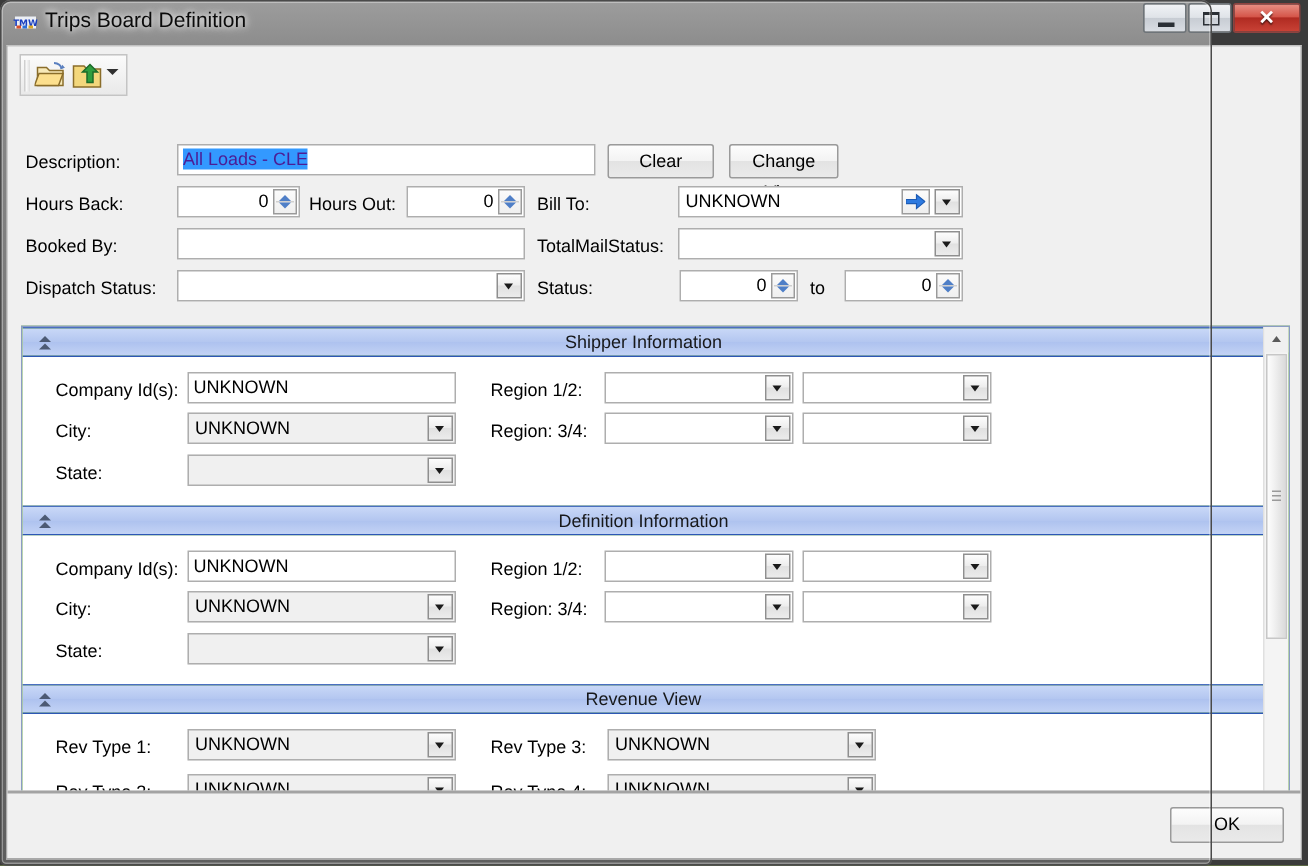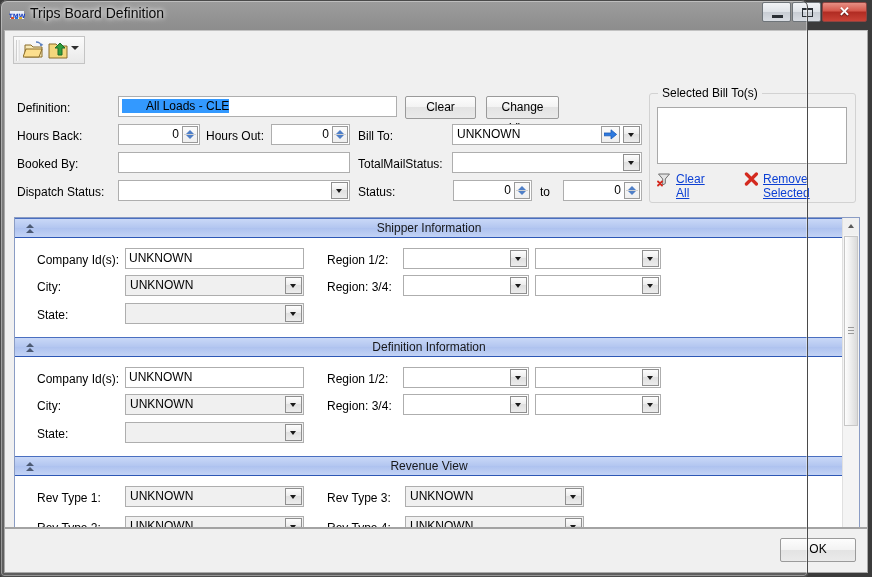--- a/index.html
+++ b/index.html
@@ -162,22 +162,21 @@
     font-size: 12px;
     color: #000;
     padding: 0 3px;
     line-height: 19px;
     height: 21px;
     overflow: hidden;
     white-space: nowrap;
   }
   .sel-text {
     background: #3399ff;
-    color: #000000;
-    padding-left: 24px;
+    color: #4c1d95;
   }
   .combo {
     position: absolute;
     box-sizing: border-box;
     height: 21px;
     border: 1px solid #aeaeae;
     background: #fff;
     font-size: 12px;
     line-height: 19px;
     padding: 0 22px 0 4px;
@@ -447,21 +446,21 @@
       </span>
       <span class="tb-btn b2">
         <svg width="22" height="22" viewBox="0 0 22 22">
           <path d="M2 5 h7 l2 2 h9 v12 h-18 z" fill="#f3d77c" stroke="#8a6d2a" stroke-width="1"></path>
           <path d="M11 16 v-7 h-3 l5 -5 l5 5 h-3 v7 z" fill="#2f9e3f" stroke="#1d6b2a" stroke-width="1"></path>
         </svg>
       </span>
       <span class="tb-drop"></span>
     </div>
 
-    <div class="lbl" style="left:12px; top:70px;">Definition:</div>
+    <div class="lbl" style="left:12px; top:70px;">Description:</div>
     <div class="tbox" style="left:113px; top:65px; width:279px;"><span class="sel-text">All Loads - CLE</span></div>
 
     <div class="btn" style="left:400px; top:65px; width:71px;">Clear</div>
     <div class="btn" style="left:481px; top:65px; width:73px;">Change View</div>
 
     <div class="lbl" style="left:12px; top:98px;">Hours Back:</div>
     <div class="spin" style="left:113px; top:93px; width:82px;">
       <span>0</span>
       <span class="updn">
         <i class="up"></i>
@@ -518,42 +517,20 @@
     <div class="lbl" style="left:535px; top:154px;">to</div>
     <div class="spin" style="left:558px; top:149px; width:79px;">
       <span>0</span>
       <span class="updn">
         <i class="up"></i>
         <i class="mid"></i>
         <i class="dn"></i>
       </span>
     </div>
 
-    <div class="group" style="left:644px; top:62px; width:207px; height:110px;">
-      <span class="gtitle">Selected Bill To(s)</span>
-      <div style="position:absolute; left:7px; top:13px; width:190px; height:57px;
-                  background:#fff; border:1px solid #a9a9a9; box-sizing:border-box;"></div>
-      <div class="linkrow" style="left:7px; top:78px;">
-        <span style="position:absolute; left:0; top:0;">
-          <svg width="15" height="15" viewBox="0 0 15 15">
-            <path d="M1.5 2 h11 l-4.2 5 v4.5 l-2.6 1.5 v-6 z" fill="#e3e3e3" stroke="#707070" stroke-width="1"></path>
-            <path d="M1 9.5 l4 4 M5 9.5 l-4 4" stroke="#d42a1f" stroke-width="1.8" stroke-linecap="round"></path>
-          </svg>
-        </span>
-        <a href="#" style="position:absolute; left:19px; top:0;">Clear All</a>
-      </div>
-      <div class="linkrow" style="left:94px; top:78px;">
-        <span style="position:absolute; left:0; top:0;">
-          <svg width="15" height="15" viewBox="0 0 15 15">
-            <path d="M2.4 2 l10 10 M12.4 2 l-10 10" stroke="#d42a1f" stroke-width="3.2" stroke-linecap="round"></path>
-          </svg>
-        </span>
-        <a href="#" style="position:absolute; left:19px; top:0;">Remove Selected</a>
-      </div>
-    </div>
 
     <div class="scrollpanel">
       <div class="scroll-content">
 
         <div class="section-head">
           <span class="chev">
             <span class="s1"></span>
               <span class="s2"></span>
           </span>
           <span class="stitle">Shipper Information</span>

